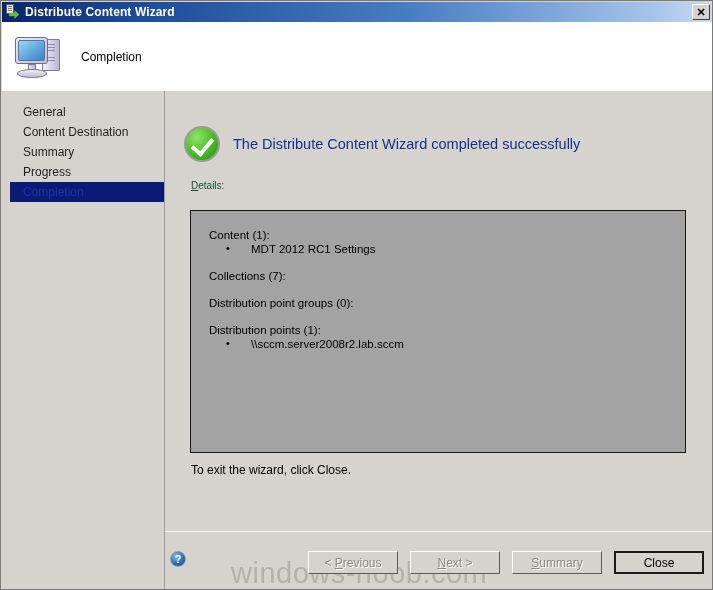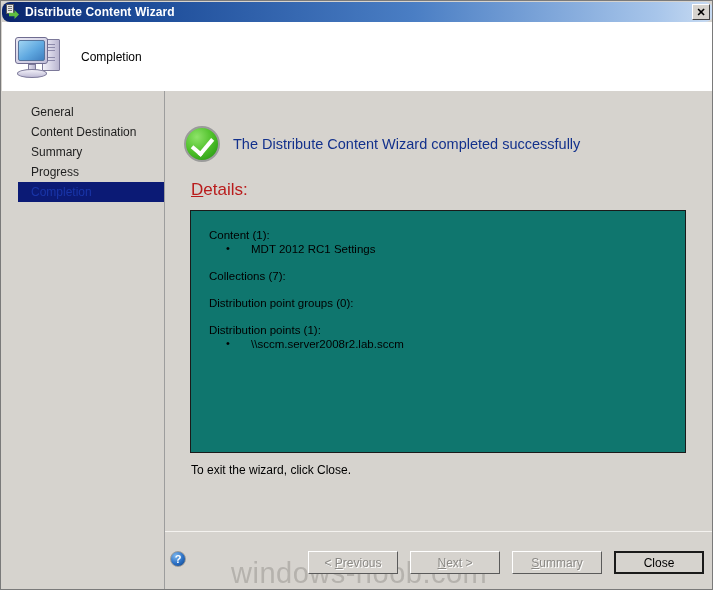--- a/index.html
+++ b/index.html
@@ -25,21 +25,20 @@
   
   #titlebar {
     position: absolute;
     left: 1px; top: 1px;
     width: 711px;
     height: 20px;
     background: linear-gradient(to right, #0a246a 0%, #1b4a97 18%, #4a7ec4 58%, #a7c5ea 92%, #c8dbf2 100%);
     display: flex;
     align-items: center;
     box-sizing: border-box;
-    border-radius: 8px;
   }
   #title-icon {
     width: 16px; height: 16px;
     margin-left: 3px;
     margin-right: 4px;
     position: relative;
     flex: 0 0 auto;
   }
   #title-icon .box {
     position: absolute;
@@ -174,21 +173,21 @@
     background: #d6d3ce;
     box-sizing: border-box;
   }
   #sidebar-divider {
     position: absolute;
     left: 163px; top: 90px;
     width: 1px; height: 499px;
     background: #9d9d9d;
   }
   #sidebar-list {
-    margin: 16px;
+    margin: 8px;
     padding: 0;
     list-style: none;
     margin-top: 11px;
   }
   .nav-item {
     height: 20px;
     line-height: 20px;
     font-size: 12px;
     color: #1f1f1f;
     padding-left: 13px;
@@ -237,31 +236,31 @@
   }
   #complete-title {
     font-size: 14.5px;
     color: #13318c;
     margin-left: 13px;
     white-space: nowrap;
   }
   #details-label {
     position: absolute;
     left: 26px; top: 79px;
-    font-size: 17px;
-    color: #b91c1c;
+    font-size: 10px;
+    color: #14532d;
   }
   #details-label u { text-decoration: underline; }
 
   #details-box {
     position: absolute;
     left: 25px; top: 109px;
     width: 496px;
     height: 243px;
-    background: #0f766e;
+    background: #a3a3a3;
     border: 1px solid #1a1a1a;
     box-sizing: border-box;
     overflow: hidden;
   }
   #details-inner {
     padding: 17px 0 0 18px;
     font-size: 11.5px;
     color: #000000;
     line-height: 14px;
   }

